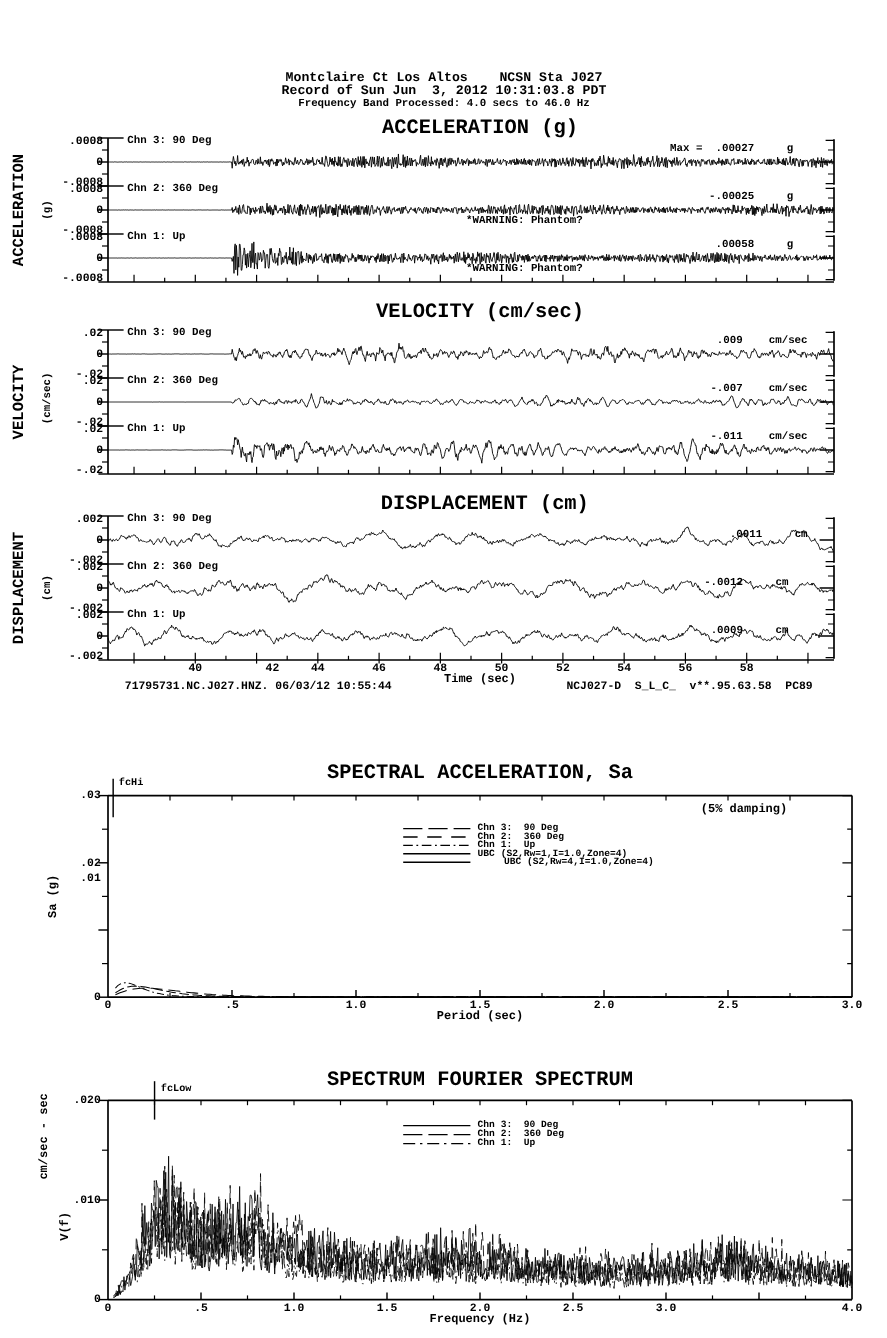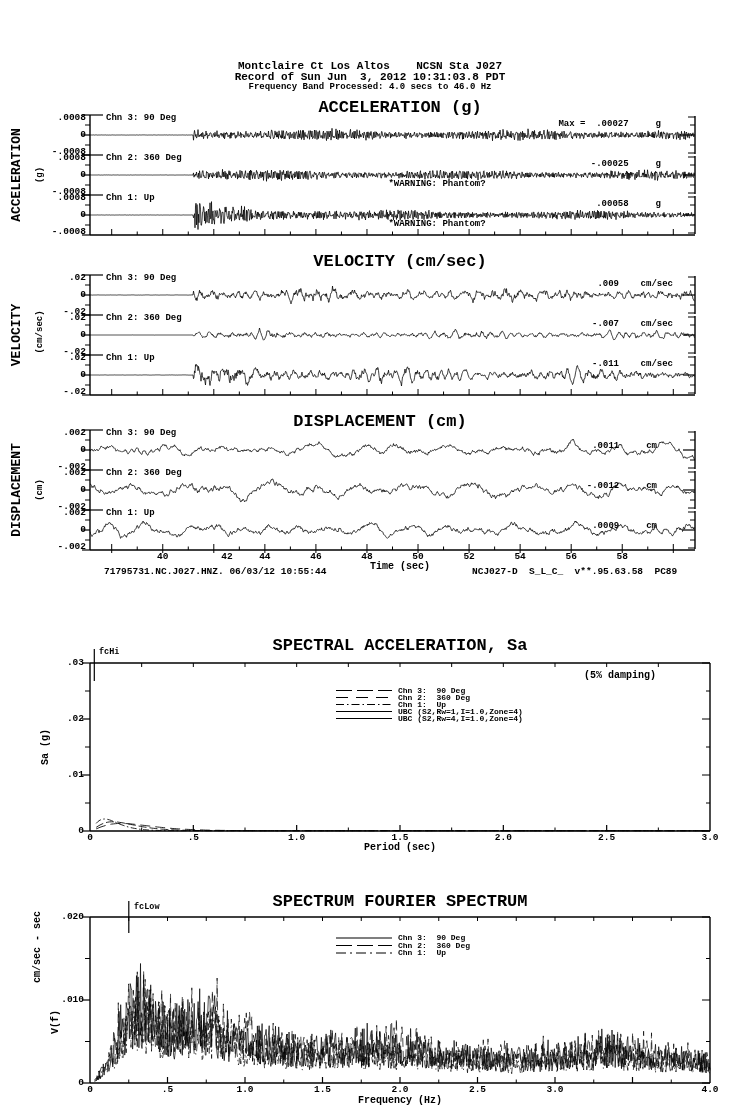--- a/index.html
+++ b/index.html
@@ -321,21 +321,21 @@
       <polyline points="94.7,1079.8 95.4,1079.0 96.2,1078.0 97.0,1077.7 97.8,1079.6 98.6,1071.1 99.4,1077.7 100.2,1071.5 101.0,1068.0 101.8,1066.9 102.5,1068.1 103.3,1067.1 104.1,1067.9 104.9,1071.3 105.7,1063.2 106.5,1065.3 107.3,1063.9 108.1,1066.3 108.9,1052.4 109.7,1056.4 110.4,1048.1 111.2,1045.3 112.0,1051.2 112.8,1066.8 113.6,1030.5 114.4,1036.1 115.2,1041.6 116.0,1049.9 116.8,1048.4 117.6,1058.7 118.3,1002.7 119.1,1040.0 119.9,1056.1 120.7,1030.5 121.5,1052.6 122.3,1053.9 123.1,1041.0 123.9,1046.9 124.7,1044.2 125.5,1034.6 126.2,1015.9 127.0,1034.4 127.8,1018.3 128.6,983.9 129.4,1008.6 130.2,1004.1 131.0,1008.9 131.8,1032.3 132.6,1018.1 133.4,990.2 134.1,1008.2 134.9,1045.2 135.7,1005.9 136.5,1040.7 137.3,971.8 138.1,1031.1 138.9,991.0 139.7,1007.2 140.5,1035.3 141.3,1012.7 142.0,1041.6 142.8,1018.2 143.6,971.0 144.4,994.5 145.2,1030.5 146.0,1010.9 146.8,991.2 147.6,987.3 148.4,1042.1 149.2,989.8 149.9,1043.2 150.7,982.9 151.5,1051.3 152.3,1011.2 153.1,993.5 153.9,1030.1 154.7,1031.7 155.5,1047.6 156.3,1047.5 157.1,1040.9 157.8,1016.6 158.6,1001.7 159.4,1013.5 160.2,1050.3 161.0,1008.8 161.8,990.2 162.6,1037.5 163.4,1048.7 164.2,1005.3 165.0,1026.3 165.7,1039.2 166.5,1030.7 167.3,1055.7 168.1,1012.6 168.9,1010.2 169.7,1045.9 170.5,993.9 171.3,1051.9 172.1,1044.3 172.9,1034.5 173.6,1007.4 174.4,1051.8 175.2,1003.2 176.0,1041.0 176.8,1036.8 177.6,1047.8 178.4,1036.3 179.2,1010.5 180.0,1046.6 180.8,1053.6 181.5,1028.8 182.3,997.3 183.1,1051.4 183.9,1027.0 184.7,1047.6 185.5,1045.6 186.3,1012.1 187.1,1046.8 187.9,1034.2 188.7,1046.4 189.4,1002.3 190.2,1035.2 191.0,1032.8 191.8,987.8 192.6,1020.5 193.4,1045.4 194.2,1050.2 195.0,1029.7 195.8,1030.3 196.6,1032.8 197.3,1033.4 198.1,1040.8 198.9,1045.8 199.7,1016.2 200.5,1038.3 201.3,1045.9 202.1,1027.8 202.9,1036.3 203.7,1016.5 204.4,1049.5 205.2,1033.9 206.0,1022.8 206.8,1042.1 207.6,1021.4 208.4,1011.8 209.2,1020.0 210.0,1026.8 210.8,1018.9 211.6,1041.9 212.3,990.8 213.1,1004.2 213.9,1011.7 214.7,1015.5 215.5,1006.8 216.3,1049.0 217.1,978.0 217.9,1033.3 218.7,1019.6 219.5,1024.0 220.2,1047.4 221.0,1027.0 221.8,1036.8 222.6,1037.1 223.4,1003.9 224.2,1024.9 225.0,1041.4 225.8,1052.4 226.6,1035.9 227.4,1043.0 228.1,1019.1 228.9,1057.1 229.7,1041.3 230.5,1043.8 231.3,1035.9 232.1,1037.6 232.9,1051.8 233.7,1027.7 234.5,1023.6 235.3,1057.7 236.0,1043.5 236.8,1048.8 237.6,1031.7 238.4,1031.1 239.2,1014.9 240.0,1046.0 240.8,1035.0 241.6,1029.3 242.4,1037.4 243.2,1059.8 243.9,1030.7 244.7,1018.2 245.5,1028.2 246.3,1012.9 247.1,1030.8 247.9,1020.5 248.7,1026.2 249.5,1012.2 250.3,1022.7 251.1,1025.2 251.8,1016.6 252.6,1061.4 253.4,1035.2 254.2,1040.1 255.0,1043.8 255.8,1042.3 256.6,1040.1 257.4,1057.8 258.2,1063.2 259.0,1029.7 259.7,1063.8 260.5,1028.9 261.3,1046.0 262.1,1038.6 262.9,1056.9 263.7,1061.9 264.5,1057.0 265.3,1064.1 266.1,1053.7 266.9,1040.7 267.6,1045.2 268.4,1061.5 269.2,1051.2 270.0,1037.5 270.8,1053.6 271.6,1061.8 272.4,1036.4 273.2,1023.0 274.0,1065.4 274.8,1035.3 275.5,1064.8 276.3,1055.4 277.1,1052.8 277.9,1034.7 278.7,1047.5 279.5,1038.0 280.3,1061.3 281.1,1045.0 281.9,1032.5 282.7,1038.5 283.4,1059.7 284.2,1049.2 285.0,1057.4 285.8,1043.2 286.6,1054.9 287.4,1034.1 288.2,1036.0 289.0,1053.5 289.8,1045.0 290.6,1059.2 291.3,1063.4 292.1,1030.5 292.9,1053.2 293.7,1049.9 294.5,1052.2 295.3,1034.3 296.1,1048.4 296.9,1060.7 297.7,1037.4 298.5,1061.7 299.2,1042.6 300.0,1039.1 300.8,1036.3 301.6,1060.4 302.4,1054.9 303.2,1041.4 304.0,1037.3 304.8,1051.6 305.6,1051.4 306.3,1055.1 307.1,1039.7 307.9,1053.1 308.7,1046.9 309.5,1044.3 310.3,1048.6 311.1,1065.9 311.9,1041.7 312.7,1061.4 313.5,1061.6 314.2,1050.7 315.0,1064.7 315.8,1066.3 316.6,1057.8 317.4,1053.1 318.2,1061.6 319.0,1058.1 319.8,1055.2 320.6,1065.4 321.4,1049.7 322.1,1063.3 322.9,1041.8 323.7,1057.5 324.5,1050.8 325.3,1036.7 326.1,1035.6 326.9,1053.4 327.7,1037.6 328.5,1033.4 329.3,1035.2 330.0,1045.6 330.8,1036.6 331.6,1042.4 332.4,1029.7 333.2,1065.1 334.0,1052.4 334.8,1049.0 335.6,1044.5 336.4,1046.7 337.2,1050.9 337.9,1058.7 338.7,1064.9 339.5,1043.6 340.3,1043.8 341.1,1062.8 341.9,1057.7 342.7,1063.4 343.5,1064.4 344.3,1056.9 345.1,1048.3 345.8,1056.7 346.6,1037.3 347.4,1043.0 348.2,1041.8 349.0,1060.5 349.8,1047.9 350.6,1038.4 351.4,1037.4 352.2,1038.6 353.0,1048.7 353.7,1038.8 354.5,1045.8 355.3,1039.4 356.1,1052.2 356.9,1025.3 357.7,1048.6 358.5,1064.6 359.3,1054.3 360.1,1060.7 360.9,1032.3 361.6,1035.3 362.4,1064.1 363.2,1046.1 364.0,1061.9 364.8,1055.3 365.6,1043.4 366.4,1064.5 367.2,1044.5 368.0,1042.5 368.8,1065.8 369.5,1052.0 370.3,1037.1 371.1,1031.6 371.9,1030.7 372.7,1057.2 373.5,1045.7 374.3,1050.1 375.1,1064.4 375.9,1063.7 376.7,1025.3 377.4,1044.6 378.2,1062.2 379.0,1050.2 379.8,1032.2 380.6,1044.4 381.4,1058.6 382.2,1044.4 383.0,1045.9 383.8,1054.4 384.6,1050.1 385.3,1050.8 386.1,1026.1 386.9,1041.6 387.7,1046.8 388.5,1053.2 389.3,1044.0 390.1,1060.7 390.9,1053.1 391.7,1066.1 392.5,1036.2 393.2,1049.5 394.0,1027.7 394.8,1052.4 395.6,1052.9 396.4,1018.9 397.2,1054.2 398.0,1043.5 398.8,1044.4 399.6,1045.0 400.4,1053.0 401.1,1038.2 401.9,1026.8 402.7,1036.8 403.5,1064.6 404.3,1067.3 405.1,1066.6 405.9,1055.0 406.7,1034.3 407.5,1046.3 408.2,1059.2 409.0,1045.4 409.8,1061.9 410.6,1026.6 411.4,1063.1 412.2,1066.7 413.0,1047.4 413.8,1040.3 414.6,1058.2 415.4,1049.0 416.1,1028.8 416.9,1028.7 417.7,1044.2 418.5,1036.9 419.3,1038.9 420.1,1063.8 420.9,1040.5 421.7,1060.0 422.5,1062.2 423.3,1044.3 424.0,1045.8 424.8,1035.6 425.6,1045.7 426.4,1054.3 427.2,1054.7 428.0,1041.3 428.8,1045.1 429.6,1059.3 430.4,1066.9 431.2,1036.7 431.9,1046.5 432.7,1057.0 433.5,1060.9 434.3,1060.0 435.1,1051.3 435.9,1060.6 436.7,1059.3 437.5,1053.8 438.3,1064.5 439.1,1056.8 439.8,1041.9 440.6,1054.7 441.4,1063.5 442.2,1069.1 443.0,1051.6 443.8,1065.4 444.6,1065.6 445.4,1060.2 446.2,1053.9 447.0,1060.5 447.7,1050.3 448.5,1058.7 449.3,1049.4 450.1,1067.0 450.9,1067.4 451.7,1058.4 452.5,1045.8 453.3,1062.3 454.1,1058.1 454.9,1066.6 455.6,1069.0 456.4,1041.8 457.2,1068.9 458.0,1052.0 458.8,1059.2 459.6,1056.0 460.4,1065.5 461.2,1065.3 462.0,1048.2 462.8,1046.3 463.5,1053.1 464.3,1060.2 465.1,1055.1 465.9,1048.2 466.7,1065.3 467.5,1044.0 468.3,1066.9 469.1,1067.0 469.9,1054.4 470.7,1058.9 471.4,1065.7 472.2,1065.7 473.0,1050.1 473.8,1058.0 474.6,1054.8 475.4,1049.8 476.2,1052.3 477.0,1067.5 477.8,1055.7 478.6,1044.7 479.3,1058.3 480.1,1058.1 480.9,1051.5 481.7,1056.0 482.5,1069.5 483.3,1039.8 484.1,1068.6 484.9,1045.9 485.7,1050.1 486.5,1068.8 487.2,1062.0 488.0,1038.9 488.8,1059.6 489.6,1067.1 490.4,1061.9 491.2,1061.5 492.0,1070.3 492.8,1062.0 493.6,1051.9 494.4,1059.5 495.1,1054.2 495.9,1071.2 496.7,1052.9 497.5,1057.8 498.3,1064.2 499.1,1054.3 499.9,1066.5 500.7,1044.5 501.5,1047.5 502.3,1071.5 503.0,1070.2 503.8,1057.4 504.6,1040.8 505.4,1046.4 506.2,1053.1 507.0,1069.8 507.8,1048.4 508.6,1058.1 509.4,1066.2 510.1,1066.8 510.9,1065.2 511.7,1061.9 512.5,1054.5 513.3,1058.8 514.1,1063.3 514.9,1057.4 515.7,1054.4 516.5,1061.0 517.3,1055.5 518.0,1054.0 518.8,1055.2 519.6,1051.7 520.4,1058.0 521.2,1061.4 522.0,1067.9 522.8,1065.8 523.6,1049.2 524.4,1059.1 525.2,1053.7 525.9,1062.3 526.7,1045.4 527.5,1062.7 528.3,1045.5 529.1,1062.8 529.9,1066.7 530.7,1062.6 531.5,1060.2 532.3,1060.2 533.1,1064.0 533.8,1065.1 534.6,1068.2 535.4,1044.4 536.2,1043.4 537.0,1062.0 537.8,1066.7 538.6,1060.2 539.4,1067.1 540.2,1061.0 541.0,1065.3 541.7,1045.5 542.5,1055.6 543.3,1035.9 544.1,1054.7 544.9,1053.8 545.7,1057.5 546.5,1067.2 547.3,1051.0 548.1,1064.6 548.9,1062.1 549.6,1057.9 550.4,1051.9 551.2,1056.0 552.0,1065.3 552.8,1049.1 553.6,1053.0 554.4,1064.5 555.2,1060.1 556.0,1065.5 556.8,1044.3 557.5,1056.1 558.3,1050.8 559.1,1062.0 559.9,1068.2 560.7,1069.7 561.5,1056.6 562.3,1064.0 563.1,1069.2 563.9,1054.7 564.7,1042.2 565.4,1046.5 566.2,1058.9 567.0,1064.3 567.8,1068.1 568.6,1063.6 569.4,1058.5 570.2,1042.5 571.0,1064.7 571.8,1044.8 572.6,1057.4 573.3,1058.3 574.1,1065.1 574.9,1057.9 575.7,1043.3 576.5,1064.8 577.3,1061.3 578.1,1056.1 578.9,1048.1 579.7,1043.8 580.5,1054.0 581.2,1044.0 582.0,1065.0 582.8,1067.3 583.6,1045.4 584.4,1055.9 585.2,1032.9 586.0,1051.4 586.8,1063.2 587.6,1044.9 588.4,1039.9 589.1,1039.2 589.9,1049.9 590.7,1059.2 591.5,1047.2 592.3,1035.0 593.1,1062.3 593.9,1052.3 594.7,1062.2 595.5,1061.5 596.3,1055.8 597.0,1059.8 597.8,1060.4 598.6,1030.6 599.4,1053.0 600.2,1056.7 601.0,1063.5 601.8,1057.4 602.6,1061.2 603.4,1061.8 604.2,1053.7 604.9,1065.3 605.7,1057.5 606.5,1051.3 607.3,1041.5 608.1,1053.2 608.9,1039.6 609.7,1055.9 610.5,1050.0 611.3,1051.9 612.0,1046.0 612.8,1066.3 613.6,1034.6 614.4,1053.0 615.2,1052.7 616.0,1044.8 616.8,1049.1 617.6,1030.9 618.4,1063.2 619.2,1047.6 619.9,1065.9 620.7,1033.9 621.5,1037.7 622.3,1065.1 623.1,1052.6 623.9,1047.9 624.7,1057.8 625.5,1064.9 626.3,1055.4 627.1,1048.3 627.8,1060.0 628.6,1065.9 629.4,1061.1 630.2,1064.1 631.0,1049.6 631.8,1059.7 632.6,1032.8 633.4,1050.9 634.2,1047.3 635.0,1040.0 635.7,1053.9 636.5,1053.5 637.3,1049.0 638.1,1055.7 638.9,1060.0 639.7,1043.2 640.5,1065.3 641.3,1061.5 642.1,1047.8 642.9,1063.1 643.6,1031.2 644.4,1067.3 645.2,1053.6 646.0,1046.2 646.8,1040.7 647.6,1049.4 648.4,1047.9 649.2,1069.6 650.0,1055.9 650.8,1068.7 651.5,1032.8 652.3,1065.8 653.1,1062.9 653.9,1057.8 654.7,1066.9 655.5,1057.7 656.3,1060.0 657.1,1062.2 657.9,1051.0 658.7,1067.0 659.4,1064.0 660.2,1068.9 661.0,1065.5 661.8,1051.2 662.6,1059.3 663.4,1064.6 664.2,1059.0 665.0,1046.9 665.8,1065.8 666.6,1066.4 667.3,1062.4 668.1,1042.3 668.9,1050.1 669.7,1057.9 670.5,1053.2 671.3,1052.0 672.1,1070.3 672.9,1065.9 673.7,1043.8 674.5,1066.1 675.2,1055.3 676.0,1047.9 676.8,1051.0 677.6,1065.4 678.4,1062.9 679.2,1053.0 680.0,1068.9 680.8,1063.0 681.6,1064.0 682.4,1059.1 683.1,1062.7 683.9,1051.0 684.7,1060.9 685.5,1051.6 686.3,1053.9 687.1,1065.4 687.9,1042.6 688.7,1064.4 689.5,1070.6 690.3,1070.3 691.0,1061.3 691.8,1071.3 692.6,1061.1 693.4,1061.1 694.2,1057.6 695.0,1067.8 695.8,1063.7 696.6,1065.2 697.4,1060.0 698.2,1058.9 698.9,1050.9 699.7,1071.7 700.5,1062.1 701.3,1072.7 702.1,1050.1 702.9,1072.3 703.7,1052.1 704.5,1053.8 705.3,1068.4 706.1,1067.6 706.8,1052.3 707.6,1056.1 708.4,1055.9 709.2,1072.7 710.0,1073.0" fill="none" stroke="#000" stroke-width="0.7" stroke-dasharray="9,4"></polyline>
       <polyline points="94.7,1081.3 95.4,1079.7 96.2,1080.5 97.0,1075.4 97.8,1079.6 98.6,1077.1 99.4,1075.4 100.2,1078.9 101.0,1074.7 101.8,1069.7 102.5,1070.4 103.3,1071.8 104.1,1067.6 104.9,1067.7 105.7,1065.9 106.5,1071.6 107.3,1072.4 108.1,1058.2 108.9,1055.3 109.7,1061.2 110.4,1057.0 111.2,1056.4 112.0,1058.1 112.8,1067.3 113.6,1068.9 114.4,1068.5 115.2,1053.6 116.0,1064.3 116.8,1047.4 117.6,1064.3 118.3,1047.4 119.1,1058.8 119.9,1041.1 120.7,1031.8 121.5,1034.1 122.3,1058.6 123.1,1059.1 123.9,1016.9 124.7,1044.7 125.5,1019.3 126.2,1052.8 127.0,1030.3 127.8,1009.1 128.6,1014.7 129.4,1016.1 130.2,1011.3 131.0,1047.4 131.8,1011.1 132.6,1039.3 133.4,1023.3 134.1,999.3 134.9,1039.9 135.7,997.2 136.5,1032.4 137.3,1050.5 138.1,1021.6 138.9,1036.9 139.7,1031.4 140.5,1034.3 141.3,1022.2 142.0,1040.8 142.8,1042.6 143.6,1042.0 144.4,1017.0 145.2,979.3 146.0,1053.6 146.8,1037.9 147.6,1006.3 148.4,1020.3 149.2,996.3 149.9,999.6 150.7,988.1 151.5,1038.0 152.3,1034.6 153.1,1045.3 153.9,1036.2 154.7,1039.2 155.5,1015.6 156.3,1034.9 157.1,1017.3 157.8,1018.2 158.6,1050.4 159.4,1002.1 160.2,1057.8 161.0,1056.6 161.8,1021.3 162.6,1057.7 163.4,1053.5 164.2,1017.3 165.0,1005.9 165.7,1046.3 166.5,1056.1 167.3,1014.1 168.1,1056.4 168.9,1041.3 169.7,1016.7 170.5,1024.8 171.3,1027.8 172.1,1026.6 172.9,1045.6 173.6,1043.3 174.4,1026.1 175.2,1024.8 176.0,1045.5 176.8,1049.7 177.6,1034.3 178.4,1014.6 179.2,1031.4 180.0,1052.0 180.8,1020.4 181.5,1036.3 182.3,1010.0 183.1,998.5 183.9,1036.1 184.7,1031.2 185.5,1048.5 186.3,1030.0 187.1,1041.6 187.9,1023.4 188.7,1058.0 189.4,1040.0 190.2,1027.3 191.0,1042.9 191.8,1013.9 192.6,1041.0 193.4,1043.8 194.2,1053.5 195.0,1043.9 195.8,1054.4 196.6,1051.4 197.3,1041.9 198.1,1035.4 198.9,1006.6 199.7,1031.1 200.5,1042.2 201.3,1019.6 202.1,1059.6 202.9,1058.1 203.7,1011.9 204.4,1045.8 205.2,1024.1 206.0,1046.8 206.8,1034.6 207.6,1052.0 208.4,1023.5 209.2,1053.4 210.0,1010.5 210.8,1008.2 211.6,1058.5 212.3,1012.2 213.1,1028.3 213.9,1017.2 214.7,1023.6 215.5,1027.9 216.3,1011.0 217.1,1016.2 217.9,1049.8 218.7,1016.1 219.5,1022.4 220.2,1055.5 221.0,1056.5 221.8,1034.1 222.6,1058.1 223.4,1053.4 224.2,1037.4 225.0,1034.8 225.8,1047.3 226.6,1025.6 227.4,1030.3 228.1,1037.4 228.9,1057.1 229.7,1054.4 230.5,1048.7 231.3,1019.0 232.1,1030.7 232.9,1036.6 233.7,1029.7 234.5,1048.4 235.3,1041.2 236.0,1026.2 236.8,1052.7 237.6,1057.7 238.4,1065.0 239.2,1062.5 240.0,1039.1 240.8,1064.0 241.6,1037.9 242.4,1053.4 243.2,1036.4 243.9,1066.3 244.7,1063.4 245.5,1048.4 246.3,1061.7 247.1,1063.7 247.9,1047.7 248.7,1041.7 249.5,1059.7 250.3,1041.2 251.1,1056.4 251.8,1040.5 252.6,1061.0 253.4,1041.1 254.2,1064.9 255.0,1053.1 255.8,1056.4 256.6,1040.0 257.4,1065.1 258.2,1058.6 259.0,1058.2 259.7,1036.4 260.5,1046.4 261.3,1051.5 262.1,1057.9 262.9,1062.1 263.7,1056.3 264.5,1068.1 265.3,1051.2 266.1,1038.8 266.9,1058.0 267.6,1062.1 268.4,1064.4 269.2,1058.3 270.0,1051.8 270.8,1057.5 271.6,1057.0 272.4,1065.5 273.2,1047.8 274.0,1060.3 274.8,1051.9 275.5,1062.8 276.3,1040.7 277.1,1058.9 277.9,1063.9 278.7,1057.1 279.5,1046.0 280.3,1063.5 281.1,1060.3 281.9,1043.7 282.7,1059.1 283.4,1051.9 284.2,1063.3 285.0,1048.1 285.8,1068.7 286.6,1067.6 287.4,1038.0 288.2,1061.2 289.0,1066.5 289.8,1065.6 290.6,1055.6 291.3,1043.4 292.1,1060.3 292.9,1056.7 293.7,1044.6 294.5,1039.3 295.3,1045.6 296.1,1046.2 296.9,1068.9 297.7,1041.2 298.5,1060.4 299.2,1059.7 300.0,1065.3 300.8,1056.6 301.6,1069.3 302.4,1070.1 303.2,1061.5 304.0,1060.6 304.8,1054.6 305.6,1045.0 306.3,1052.5 307.1,1058.2 307.9,1068.5 308.7,1050.6 309.5,1069.7 310.3,1042.0 311.1,1069.2 311.9,1033.9 312.7,1053.3 313.5,1054.3 314.2,1040.0 315.0,1053.0 315.8,1049.2 316.6,1061.9 317.4,1053.0 318.2,1051.3 319.0,1052.9 319.8,1068.3 320.6,1060.6 321.4,1048.9 322.1,1049.7 322.9,1056.3 323.7,1045.8 324.5,1063.6 325.3,1060.5 326.1,1068.4 326.9,1061.7 327.7,1061.1 328.5,1061.9 329.3,1055.2 330.0,1067.7 330.8,1064.1 331.6,1055.4 332.4,1065.9 333.2,1068.6 334.0,1045.8 334.8,1068.8 335.6,1056.8 336.4,1043.8 337.2,1068.0 337.9,1067.0 338.7,1037.4 339.5,1058.2 340.3,1040.2 341.1,1044.8 341.9,1031.9 342.7,1059.8 343.5,1049.1 344.3,1060.2 345.1,1055.1 345.8,1056.3 346.6,1051.6 347.4,1066.2 348.2,1048.0 349.0,1046.0 349.8,1058.6 350.6,1051.4 351.4,1043.1 352.2,1064.8 353.0,1053.7 353.7,1058.1 354.5,1051.4 355.3,1047.2 356.1,1056.3 356.9,1059.8 357.7,1055.6 358.5,1049.1 359.3,1043.7 360.1,1062.9 360.9,1037.4 361.6,1067.9 362.4,1065.6 363.2,1058.7 364.0,1068.8 364.8,1055.3 365.6,1069.2 366.4,1063.1 367.2,1064.6 368.0,1041.1 368.8,1067.2 369.5,1057.1 370.3,1048.8 371.1,1050.5 371.9,1058.4 372.7,1062.4 373.5,1040.4 374.3,1064.2 375.1,1057.1 375.9,1056.3 376.7,1048.4 377.4,1066.1 378.2,1039.9 379.0,1053.3 379.8,1069.7 380.6,1063.5 381.4,1050.4 382.2,1043.5 383.0,1043.6 383.8,1065.4 384.6,1052.4 385.3,1061.7 386.1,1057.7 386.9,1044.9 387.7,1059.0 388.5,1035.3 389.3,1043.0 390.1,1049.7 390.9,1068.5 391.7,1050.9 392.5,1055.6 393.2,1050.1 394.0,1068.2 394.8,1053.2 395.6,1067.6 396.4,1069.7 397.2,1064.4 398.0,1059.5 398.8,1045.1 399.6,1046.5 400.4,1064.1 401.1,1059.3 401.9,1066.1 402.7,1061.0 403.5,1060.6 404.3,1056.3 405.1,1058.2 405.9,1066.0 406.7,1055.5 407.5,1059.1 408.2,1056.5 409.0,1052.0 409.8,1059.5 410.6,1055.2 411.4,1065.2 412.2,1065.9 413.0,1053.8 413.8,1058.5 414.6,1065.6 415.4,1056.0 416.1,1052.5 416.9,1064.5 417.7,1069.7 418.5,1044.5 419.3,1065.2 420.1,1064.9 420.9,1051.8 421.7,1061.3 422.5,1055.1 423.3,1058.1 424.0,1042.0 424.8,1064.0 425.6,1068.8 426.4,1063.9 427.2,1058.6 428.0,1051.2 428.8,1039.2 429.6,1055.3 430.4,1059.2 431.2,1050.5 431.9,1069.4 432.7,1054.2 433.5,1063.7 434.3,1065.0 435.1,1047.7 435.9,1069.4 436.7,1065.0 437.5,1057.6 438.3,1071.5 439.1,1041.3 439.8,1062.7 440.6,1066.6 441.4,1052.3 442.2,1064.8 443.0,1065.8 443.8,1062.3 444.6,1069.5 445.4,1062.9 446.2,1063.7 447.0,1055.7 447.7,1057.3 448.5,1064.1 449.3,1052.7 450.1,1068.7 450.9,1071.5 451.7,1061.1 452.5,1056.7 453.3,1055.2 454.1,1052.7 454.9,1061.3 455.6,1053.3 456.4,1055.3 457.2,1070.7 458.0,1047.2 458.8,1052.1 459.6,1048.7 460.4,1066.6 461.2,1053.0 462.0,1069.4 462.8,1053.9 463.5,1070.0 464.3,1058.8 465.1,1052.1 465.9,1053.2 466.7,1065.8 467.5,1072.8 468.3,1059.2 469.1,1060.4 469.9,1068.7 470.7,1058.9 471.4,1071.0 472.2,1069.9 473.0,1051.3 473.8,1057.4 474.6,1064.9 475.4,1064.4 476.2,1066.1 477.0,1057.1 477.8,1054.2 478.6,1068.9 479.3,1071.6 480.1,1072.1 480.9,1064.3 481.7,1064.8 482.5,1064.6 483.3,1058.5 484.1,1062.3 484.9,1058.9 485.7,1067.5 486.5,1054.7 487.2,1071.0 488.0,1049.5 488.8,1061.3 489.6,1062.9 490.4,1065.3 491.2,1068.4 492.0,1059.0 492.8,1066.3 493.6,1058.5 494.4,1065.4 495.1,1066.2 495.9,1069.6 496.7,1058.7 497.5,1059.4 498.3,1061.1 499.1,1063.9 499.9,1067.5 500.7,1056.1 501.5,1061.7 502.3,1056.0 503.0,1065.1 503.8,1071.4 504.6,1053.0 505.4,1071.1 506.2,1057.8 507.0,1056.8 507.8,1069.1 508.6,1073.6 509.4,1054.0 510.1,1061.7 510.9,1069.9 511.7,1073.7 512.5,1064.5 513.3,1054.2 514.1,1057.8 514.9,1067.2 515.7,1068.0 516.5,1058.9 517.3,1067.4 518.0,1054.1 518.8,1065.8 519.6,1067.6 520.4,1072.9 521.2,1064.3 522.0,1073.4 522.8,1059.0 523.6,1071.8 524.4,1056.0 525.2,1053.5 525.9,1063.8 526.7,1067.6 527.5,1065.1 528.3,1059.9 529.1,1062.5 529.9,1062.6 530.7,1070.8 531.5,1070.2 532.3,1058.2 533.1,1070.4 533.8,1056.2 534.6,1049.6 535.4,1063.1 536.2,1060.4 537.0,1064.7 537.8,1060.1 538.6,1067.8 539.4,1058.9 540.2,1058.6 541.0,1057.0 541.7,1070.1 542.5,1060.4 543.3,1063.6 544.1,1061.7 544.9,1057.1 545.7,1069.1 546.5,1057.3 547.3,1064.0 548.1,1063.6 548.9,1058.5 549.6,1069.2 550.4,1059.7 551.2,1049.8 552.0,1052.5 552.8,1052.6 553.6,1062.5 554.4,1052.4 555.2,1061.5 556.0,1054.3 556.8,1072.5 557.5,1068.5 558.3,1047.5 559.1,1048.1 559.9,1056.9 560.7,1064.3 561.5,1058.1 562.3,1065.4 563.1,1056.3 563.9,1070.7 564.7,1041.2 565.4,1053.6 566.2,1070.4 567.0,1068.6 567.8,1056.5 568.6,1050.6 569.4,1061.2 570.2,1066.9 571.0,1051.4 571.8,1059.7 572.6,1067.2 573.3,1059.2 574.1,1061.4 574.9,1040.6 575.7,1060.3 576.5,1059.1 577.3,1071.2 578.1,1052.0 578.9,1053.7 579.7,1063.7 580.5,1051.9 581.2,1065.3 582.0,1053.9 582.8,1051.0 583.6,1070.0 584.4,1041.6 585.2,1054.4 586.0,1050.8 586.8,1070.0 587.6,1051.1 588.4,1068.2 589.1,1052.8 589.9,1070.5 590.7,1067.2 591.5,1069.8 592.3,1062.4 593.1,1070.5 593.9,1060.2 594.7,1061.9 595.5,1047.2 596.3,1064.7 597.0,1040.4 597.8,1058.8 598.6,1055.1 599.4,1043.0 600.2,1052.6 601.0,1036.7 601.8,1062.9 602.6,1052.6 603.4,1068.5 604.2,1061.7 604.9,1048.0 605.7,1054.3 606.5,1047.1 607.3,1067.8 608.1,1033.9 608.9,1045.1 609.7,1062.8 610.5,1041.3 611.3,1050.7 612.0,1044.8 612.8,1044.1 613.6,1046.2 614.4,1046.7 615.2,1052.2 616.0,1056.2 616.8,1053.1 617.6,1037.7 618.4,1053.0 619.2,1054.1 619.9,1038.9 620.7,1056.4 621.5,1069.0 622.3,1050.4 623.1,1041.6 623.9,1070.5 624.7,1068.3 625.5,1048.6 626.3,1061.5 627.1,1065.6 627.8,1070.4 628.6,1052.5 629.4,1056.3 630.2,1045.7 631.0,1061.6 631.8,1063.3 632.6,1064.2 633.4,1069.8 634.2,1054.5 635.0,1066.8 635.7,1047.9 636.5,1071.7 637.3,1053.3 638.1,1067.6 638.9,1071.8 639.7,1054.8 640.5,1058.0 641.3,1051.3 642.1,1060.3 642.9,1070.4 643.6,1052.1 644.4,1064.4 645.2,1067.4 646.0,1062.2 646.8,1055.3 647.6,1067.0 648.4,1057.1 649.2,1058.1 650.0,1059.1 650.8,1054.4 651.5,1062.8 652.3,1055.4 653.1,1054.9 653.9,1067.2 654.7,1062.1 655.5,1072.9 656.3,1060.0 657.1,1060.3 657.9,1068.3 658.7,1063.0 659.4,1052.8 660.2,1067.0 661.0,1071.8 661.8,1064.9 662.6,1072.1 663.4,1066.9 664.2,1065.4 665.0,1066.3 665.8,1072.1 666.6,1062.8 667.3,1053.4 668.1,1061.5 668.9,1064.4 669.7,1067.1 670.5,1072.2 671.3,1065.9 672.1,1057.3 672.9,1053.5 673.7,1063.7 674.5,1068.6 675.2,1062.4 676.0,1073.5 676.8,1053.7 677.6,1067.0 678.4,1067.6 679.2,1068.2 680.0,1068.6 680.8,1061.4 681.6,1062.5 682.4,1069.7 683.1,1061.6 683.9,1061.6 684.7,1068.5 685.5,1059.7 686.3,1061.4 687.1,1067.7 687.9,1066.7 688.7,1058.5 689.5,1050.8 690.3,1070.8 691.0,1065.1 691.8,1072.6 692.6,1071.8 693.4,1071.2 694.2,1057.2 695.0,1049.8 695.8,1068.7 696.6,1067.9 697.4,1070.8 698.2,1066.8 698.9,1054.1 699.7,1056.2 700.5,1072.9 701.3,1056.6 702.1,1072.4 702.9,1059.0 703.7,1059.3 704.5,1062.7 705.3,1073.3 706.1,1069.5 706.8,1057.5 707.6,1070.9 708.4,1071.9 709.2,1067.0 710.0,1069.1" fill="none" stroke="#000" stroke-width="0.7" stroke-dasharray="8,3,1.5,3"></polyline>
     </svg>
 
   <span class="t c s11" style="left:370px;top:66px">Montclaire Ct Los Altos    NCSN Sta J027</span>
   <span class="t c s11" style="left:370px;top:77px">Record of Sun Jun  3, 2012 10:31:03.8 PDT</span>
   <span class="t c s9" style="left:370px;top:87px">Frequency Band Processed: 4.0 secs to 46.0 Hz</span>
 
   <span class="t c s12" style="left:400px;top:107px">ACCELERATION (g)</span>
   <span class="t c s12" style="left:400px;top:261px">VELOCITY (cm/sec)</span>
-  <span class="t c s12" style="left:380px;top:421px">DISPLACEMENT (cm)</span>
+  <span class="t c s12" style="left:404px;top:421px">DISPLACEMENT (cm)</span>
   <span class="t c s12" style="left:400px;top:645px">SPECTRAL ACCELERATION, Sa</span>
   <span class="t c s12" style="left:400px;top:901px">SPECTRUM FOURIER SPECTRUM</span>
 
   <span class="t v s13" style="left:16px;top:175px">ACCELERATION</span>
   <span class="t v s9" style="left:40px;top:175px">(g)</span>
   <span class="t v s13" style="left:16px;top:335px">VELOCITY</span>
   <span class="t v s9" style="left:40px;top:332px">(cm/sec)</span>
   <span class="t v s13" style="left:16px;top:490px">DISPLACEMENT</span>
   <span class="t v s9" style="left:40px;top:490px">(cm)</span>
   <span class="t v s10" style="left:46px;top:747px">Sa (g)</span>
@@ -351,51 +351,51 @@
   <span class="t l s9" style="left:106px;top:433px">Chn 3: 90 Deg</span>
   <span class="t l s9" style="left:106px;top:473px">Chn 2: 360 Deg</span>
   <span class="t l s9" style="left:106px;top:513px">Chn 1: Up</span>
 
   <span class="t r s9" style="left:661px;top:124px">Max =  .00027     g</span>
   <span class="t r s9" style="left:661px;top:164px">-.00025     g</span>
   <span class="t r s9" style="left:661px;top:204px">.00058     g</span>
   <span class="t r s9" style="left:673px;top:284px">.009    cm/sec</span>
   <span class="t r s9" style="left:673px;top:324px">-.007    cm/sec</span>
   <span class="t r s9" style="left:673px;top:364px">-.011    cm/sec</span>
-  <span class="t r s9" style="left:657px;top:446px">.0011     cm</span>
+  <span class="t r s9" style="left:673px;top:446px">.0011     cm</span>
   <span class="t r s9" style="left:657px;top:486px">-.0012     cm</span>
   <span class="t r s9" style="left:657px;top:526px">.0009     cm</span>
 
   <span class="t c s9" style="left:437px;top:184px">*WARNING: Phantom?</span>
   <span class="t c s9" style="left:437px;top:224px">*WARNING: Phantom?</span>
 
   <span class="t c s10" style="left:620px;top:676px">(5% damping)</span>
   <span class="t l s85" style="left:99px;top:652px">fcHi</span>
   <span class="t l s85" style="left:134px;top:907px">fcLow</span>
 
   <span class="t c s10" style="left:400px;top:567px">Time (sec)</span>
   <span class="t c s10" style="left:400px;top:848px">Period (sec)</span>
   <span class="t c s10" style="left:400px;top:1101px">Frequency (Hz)</span>
 
   <span class="t r s95" style="left:84px;top:663px">.03</span>
   <span class="t r s95" style="left:84px;top:719px">.02</span>
-  <span class="t r s95" style="left:84px;top:775px">.01</span>
+  <span class="t r s95" style="left:84px;top:732px">.01</span>
   <span class="t r s95" style="left:84px;top:831px">0</span>
   <span class="t r s95" style="left:84px;top:917px">.020</span>
   <span class="t r s95" style="left:84px;top:1000px">.010</span>
   <span class="t r s95" style="left:84px;top:1083px">0</span>
 
   <span class="t l s95" style="left:104px;top:572px">71795731.NC.J027.HNZ. 06/03/12 10:55:44</span>
   <span class="t l s95" style="left:472px;top:572px">NCJ027-D  S_L_C_  v**.95.63.58  PC89</span>
 
   <span class="t l s8" style="left:398px;top:690.5px">Chn 3:  90 Deg</span>
   <span class="t l s8" style="left:398px;top:697.5px">Chn 2:  360 Deg</span>
   <span class="t l s8" style="left:398px;top:704.5px">Chn 1:  Up</span>
   <span class="t l s8" style="left:398px;top:711.5px">UBC (S2,Rw=1,I=1.0,Zone=4)</span>
-  <span class="t l s8" style="left:398px;top:718.5px">UBC (S2,Rw=4,I=1.0,Zone=4)</span>
+  <span class="t l s8" style="left:420px;top:718.5px">UBC (S2,Rw=4,I=1.0,Zone=4)</span>
 
   <span class="t l s8" style="left:398px;top:938px">Chn 3:  90 Deg</span>
   <span class="t l s8" style="left:398px;top:945.5px">Chn 2:  360 Deg</span>
   <span class="t l s8" style="left:398px;top:953px">Chn 1:  Up</span>
 
   <div id="gen-labels">
       <span class="t r s95" style="left: 86px; top: 118px;">.0008</span>
       <span class="t r s95" style="left: 86px; top: 135px;">0</span>
       <span class="t r s95" style="left: 86px; top: 152px;">-.0008</span>
       <span class="t r s95" style="left: 86px; top: 158px;">.0008</span>

